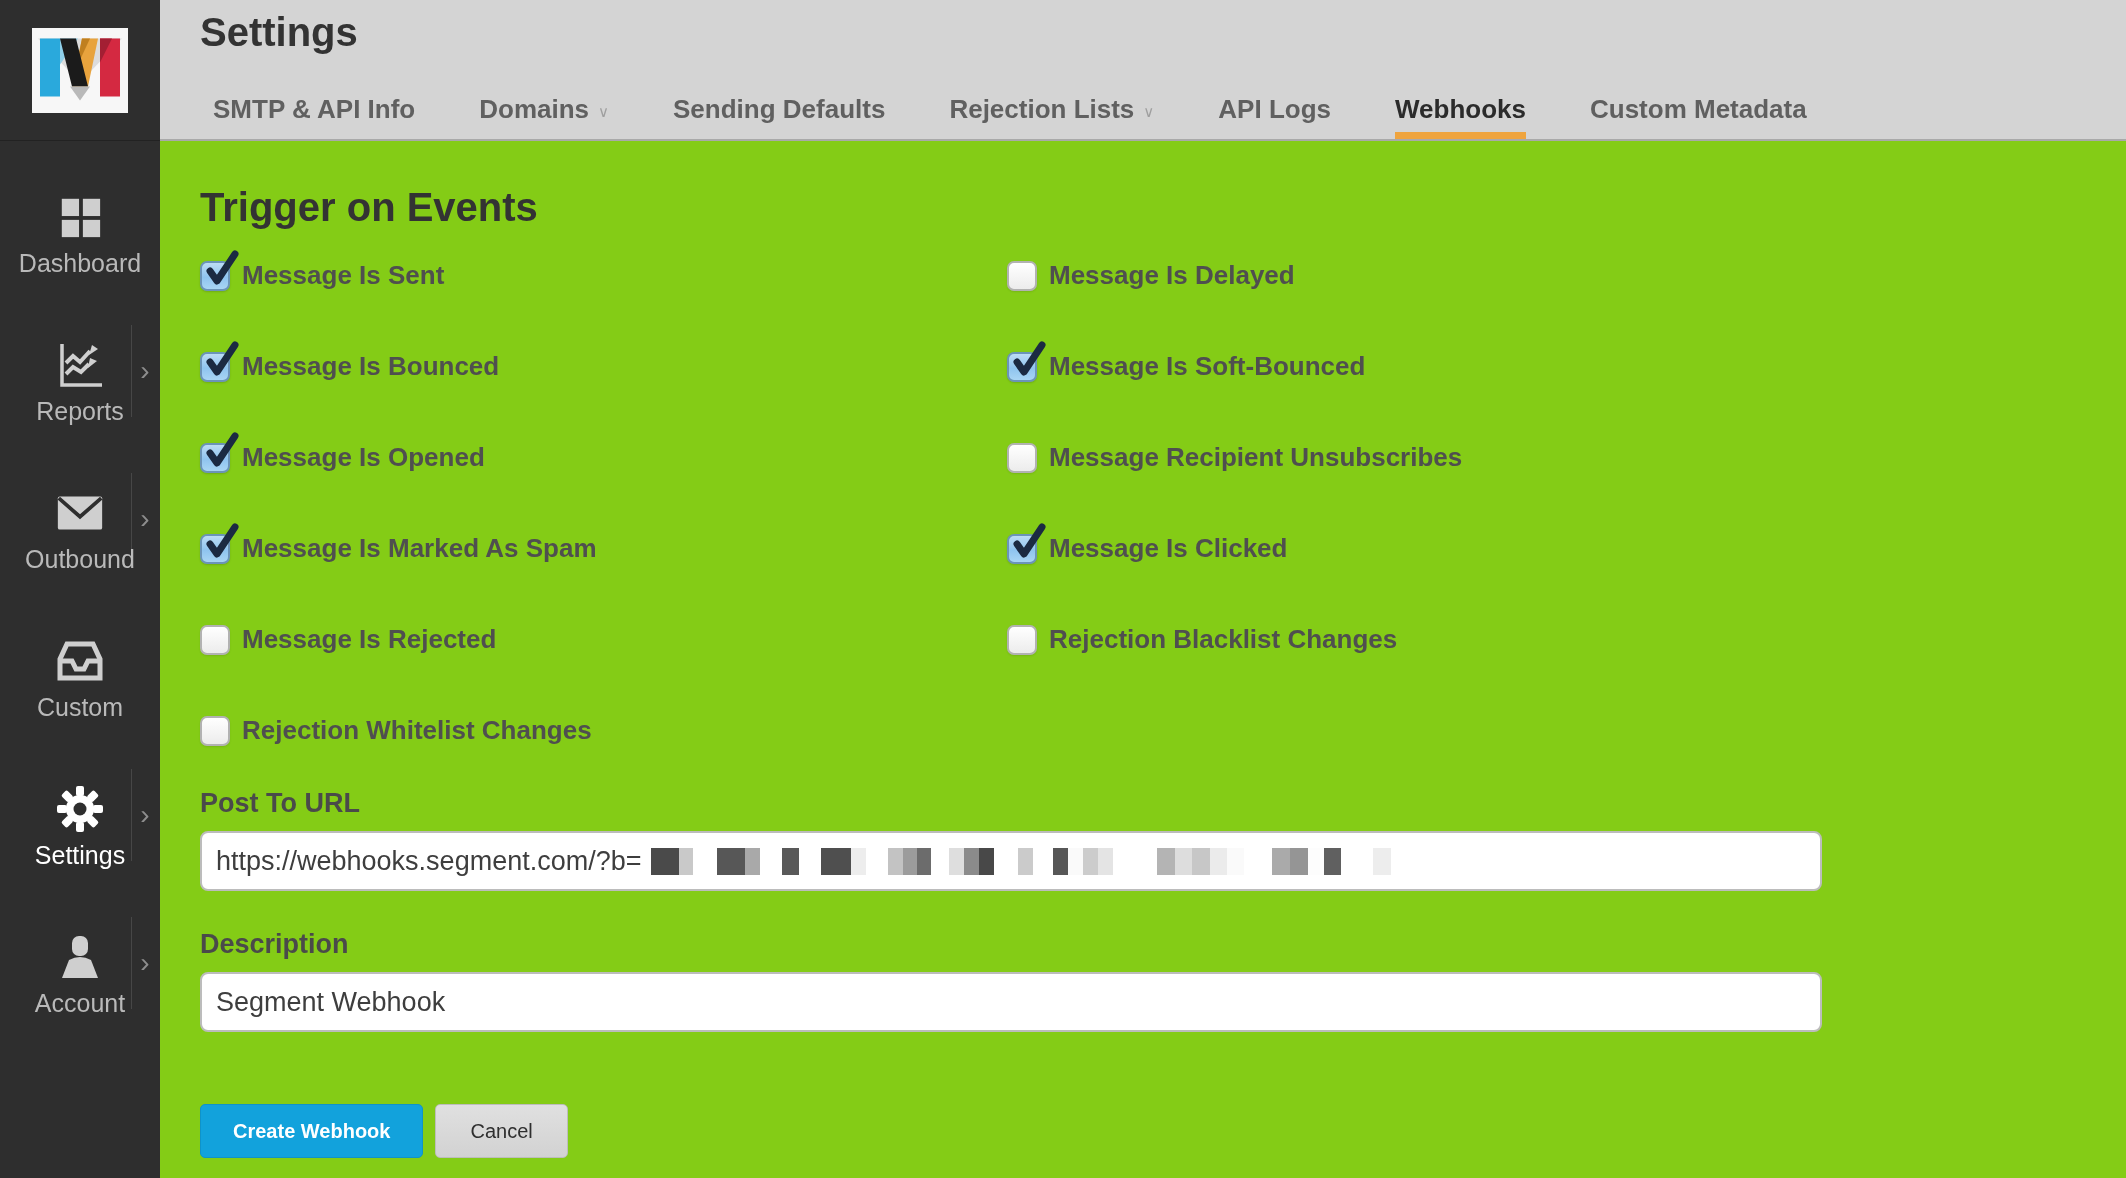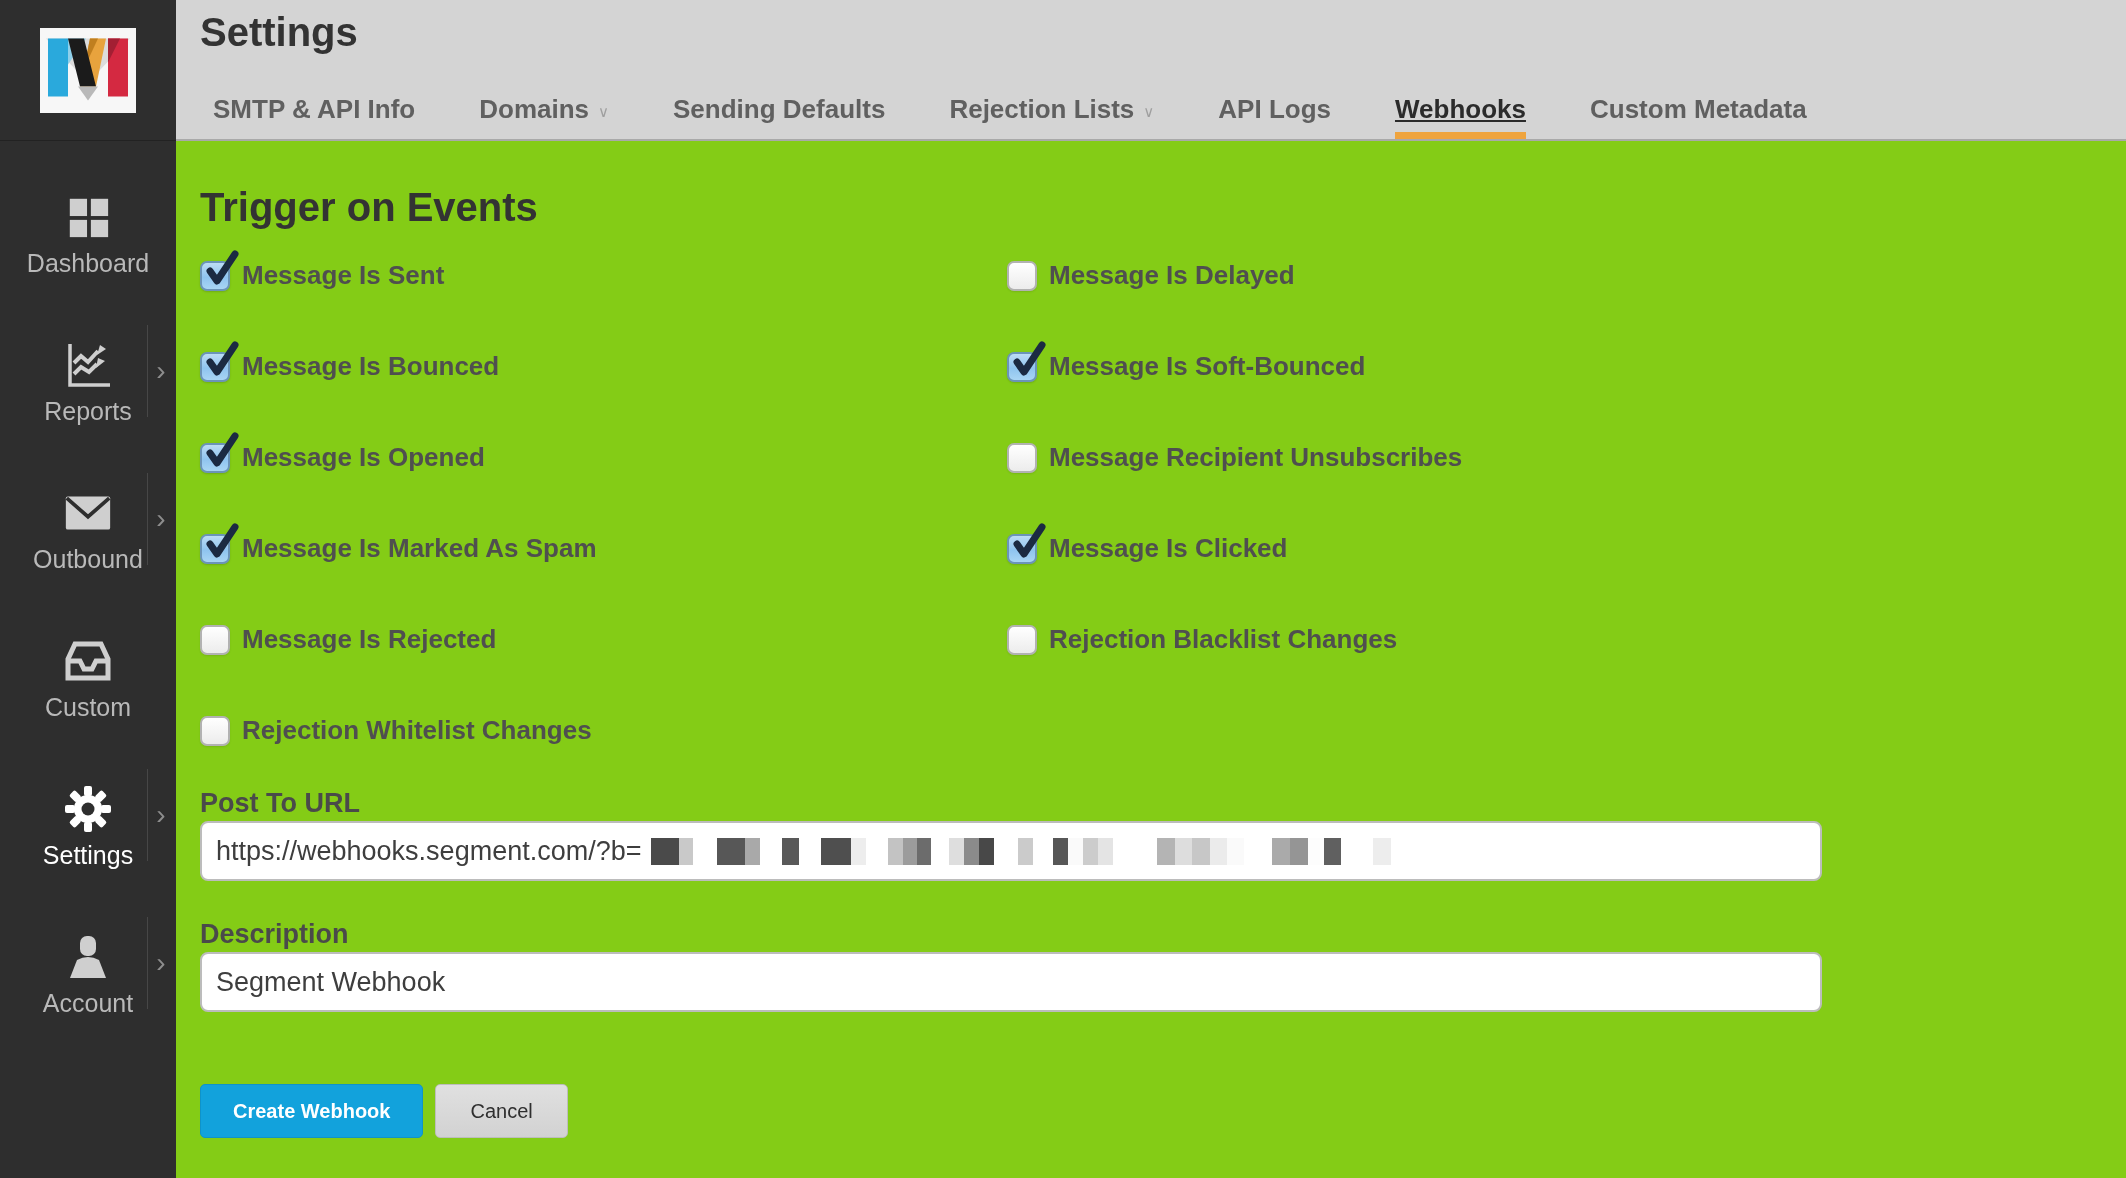--- a/index.html
+++ b/index.html
@@ -1,53 +1,53 @@
 <!DOCTYPE html>
 <html><head>
 <meta charset="utf-8">
 <style>
   html,body{margin:0;padding:0;}
   body{
     width:2126px;height:1178px;position:relative;overflow:hidden;
     font-family:"Liberation Sans",sans-serif;background:#f5f5f5;
   }
   
-  .sidebar{position:absolute;left:0;top:0;bottom:0;width:176px;background:#2e2e2e;z-index:3;}
+  .sidebar{position:absolute;left:0;top:0;bottom:0;width:160px;background:#2e2e2e;z-index:3;}
   .logo-wrap{height:140px;border-bottom:1px solid #222;display:flex;align-items:center;justify-content:center;}
   .logo-box{width:96px;height:85px;background:#f7f7f7;display:flex;align-items:center;justify-content:center;}
   .nav{padding-top:20px;}
   .nav-item{height:148px;position:relative;display:flex;flex-direction:column;align-items:center;justify-content:center;gap:8px;cursor:pointer;}
   .nav-icon{width:48px;height:48px;display:flex;align-items:center;justify-content:center;}
   .nav-label{font-size:25px;color:#b9b9b9;}
   .nav-item.active .nav-label{color:#ffffff;}
   .rail{position:absolute;right:2px;top:16px;height:92px;width:26px;border-left:1px solid rgba(255,255,255,0.12);
         display:flex;align-items:center;justify-content:center;color:#8d8d8d;font-size:28px;line-height:1;}
   
   .header{position:absolute;left:160px;right:0;top:0;height:139px;background:#d4d4d4;border-bottom:2px solid #a9a9a9;}
   .page-title{position:absolute;left:40px;top:10px;font-size:40px;font-weight:600;color:#333;margin:0;}
   .tabs{position:absolute;left:53px;bottom:0;display:flex;align-items:flex-end;gap:64px;}
   .tab{font-size:26px;font-weight:bold;color:#606060;padding-bottom:14px;display:flex;align-items:center;gap:9px;cursor:pointer;white-space:nowrap;}
   .tab .chev{font-size:15px;color:#9f9f9f;font-weight:normal;transform:translateY(2px);}
-  .tab.active{color:#2b2b2b;padding-bottom:7px;border-bottom:7px solid #efa43e;text-decoration:underline;}
+  .tab.active{color:#2b2b2b;padding-bottom:7px;border-bottom:7px solid #efa43e;}
   
   .main{position:absolute;left:160px;top:141px;right:0;bottom:0;background:#84cc16;padding-left:40px;box-sizing:border-box;}
   .section-heading{margin:44px 0 0 0;font-size:40px;font-weight:bold;color:#333;}
   .events{display:flex;margin-top:0;}
   .events-col{display:flex;flex-direction:column;}
   .events-col.left{width:807px;}
   .event-row{height:91px;display:flex;align-items:center;gap:12px;cursor:pointer;}
   .cb{width:30px;height:30px;box-sizing:border-box;border-radius:7px;position:relative;flex:0 0 auto;}
   .cb.unchecked{background:linear-gradient(#ffffff,#ececec);border:2px solid #b2b2b2;box-shadow:0 1px 2px rgba(0,0,0,0.10);}
   .cb.checked{background:linear-gradient(180deg,#bcdcf5 0%,#8fc4ef 55%,#a8d5f4 100%);border:2px solid #6b94b8;box-shadow:0 1px 2px rgba(0,0,0,0.15);}
   .cb.checked svg{position:absolute;left:1px;top:-13px;width:36px;height:40px;overflow:visible;}
   .event-label{font-size:26px;font-weight:bold;color:#4f4f4f;}
   .field-label{font-size:27px;font-weight:bold;color:#4a4a4a;margin-top:12px;}
   .field-label.desc{margin-top:38px;}
   .text-input{width:1622px;height:60px;box-sizing:border-box;background:#fff;border:2px solid #bcbcbc;border-radius:8px;
-              margin-top:2px;display:flex;align-items:center;padding:0 14px;font-size:27px;color:#3e3e3e;
+              margin-top:12px;display:flex;align-items:center;padding:0 14px;font-size:27px;color:#3e3e3e;
               font-family:"Liberation Sans",sans-serif;}
   input.text-input{outline:none;}
   .url-text{white-space:nowrap;}
   .redaction{display:flex;align-items:center;height:27px;margin-left:3px;}
   .red-block{display:inline-block;height:27px;flex:0 0 auto;}
   .buttons{margin-top:72px;display:flex;gap:12px;}
   .btn{height:54px;border-radius:5px;font-size:20px;display:flex;align-items:center;justify-content:center;cursor:pointer;
        font-family:"Liberation Sans",sans-serif;}
   .btn-primary{background:#12a2dc;border:1px solid #0f93c9;color:#fff;font-weight:bold;padding:0 32px;}
   .btn-cancel{background:linear-gradient(#e0e0e0,#d2d2d2);border:1px solid #bdbdbd;color:#2f2f2f;padding:0 34px;}

